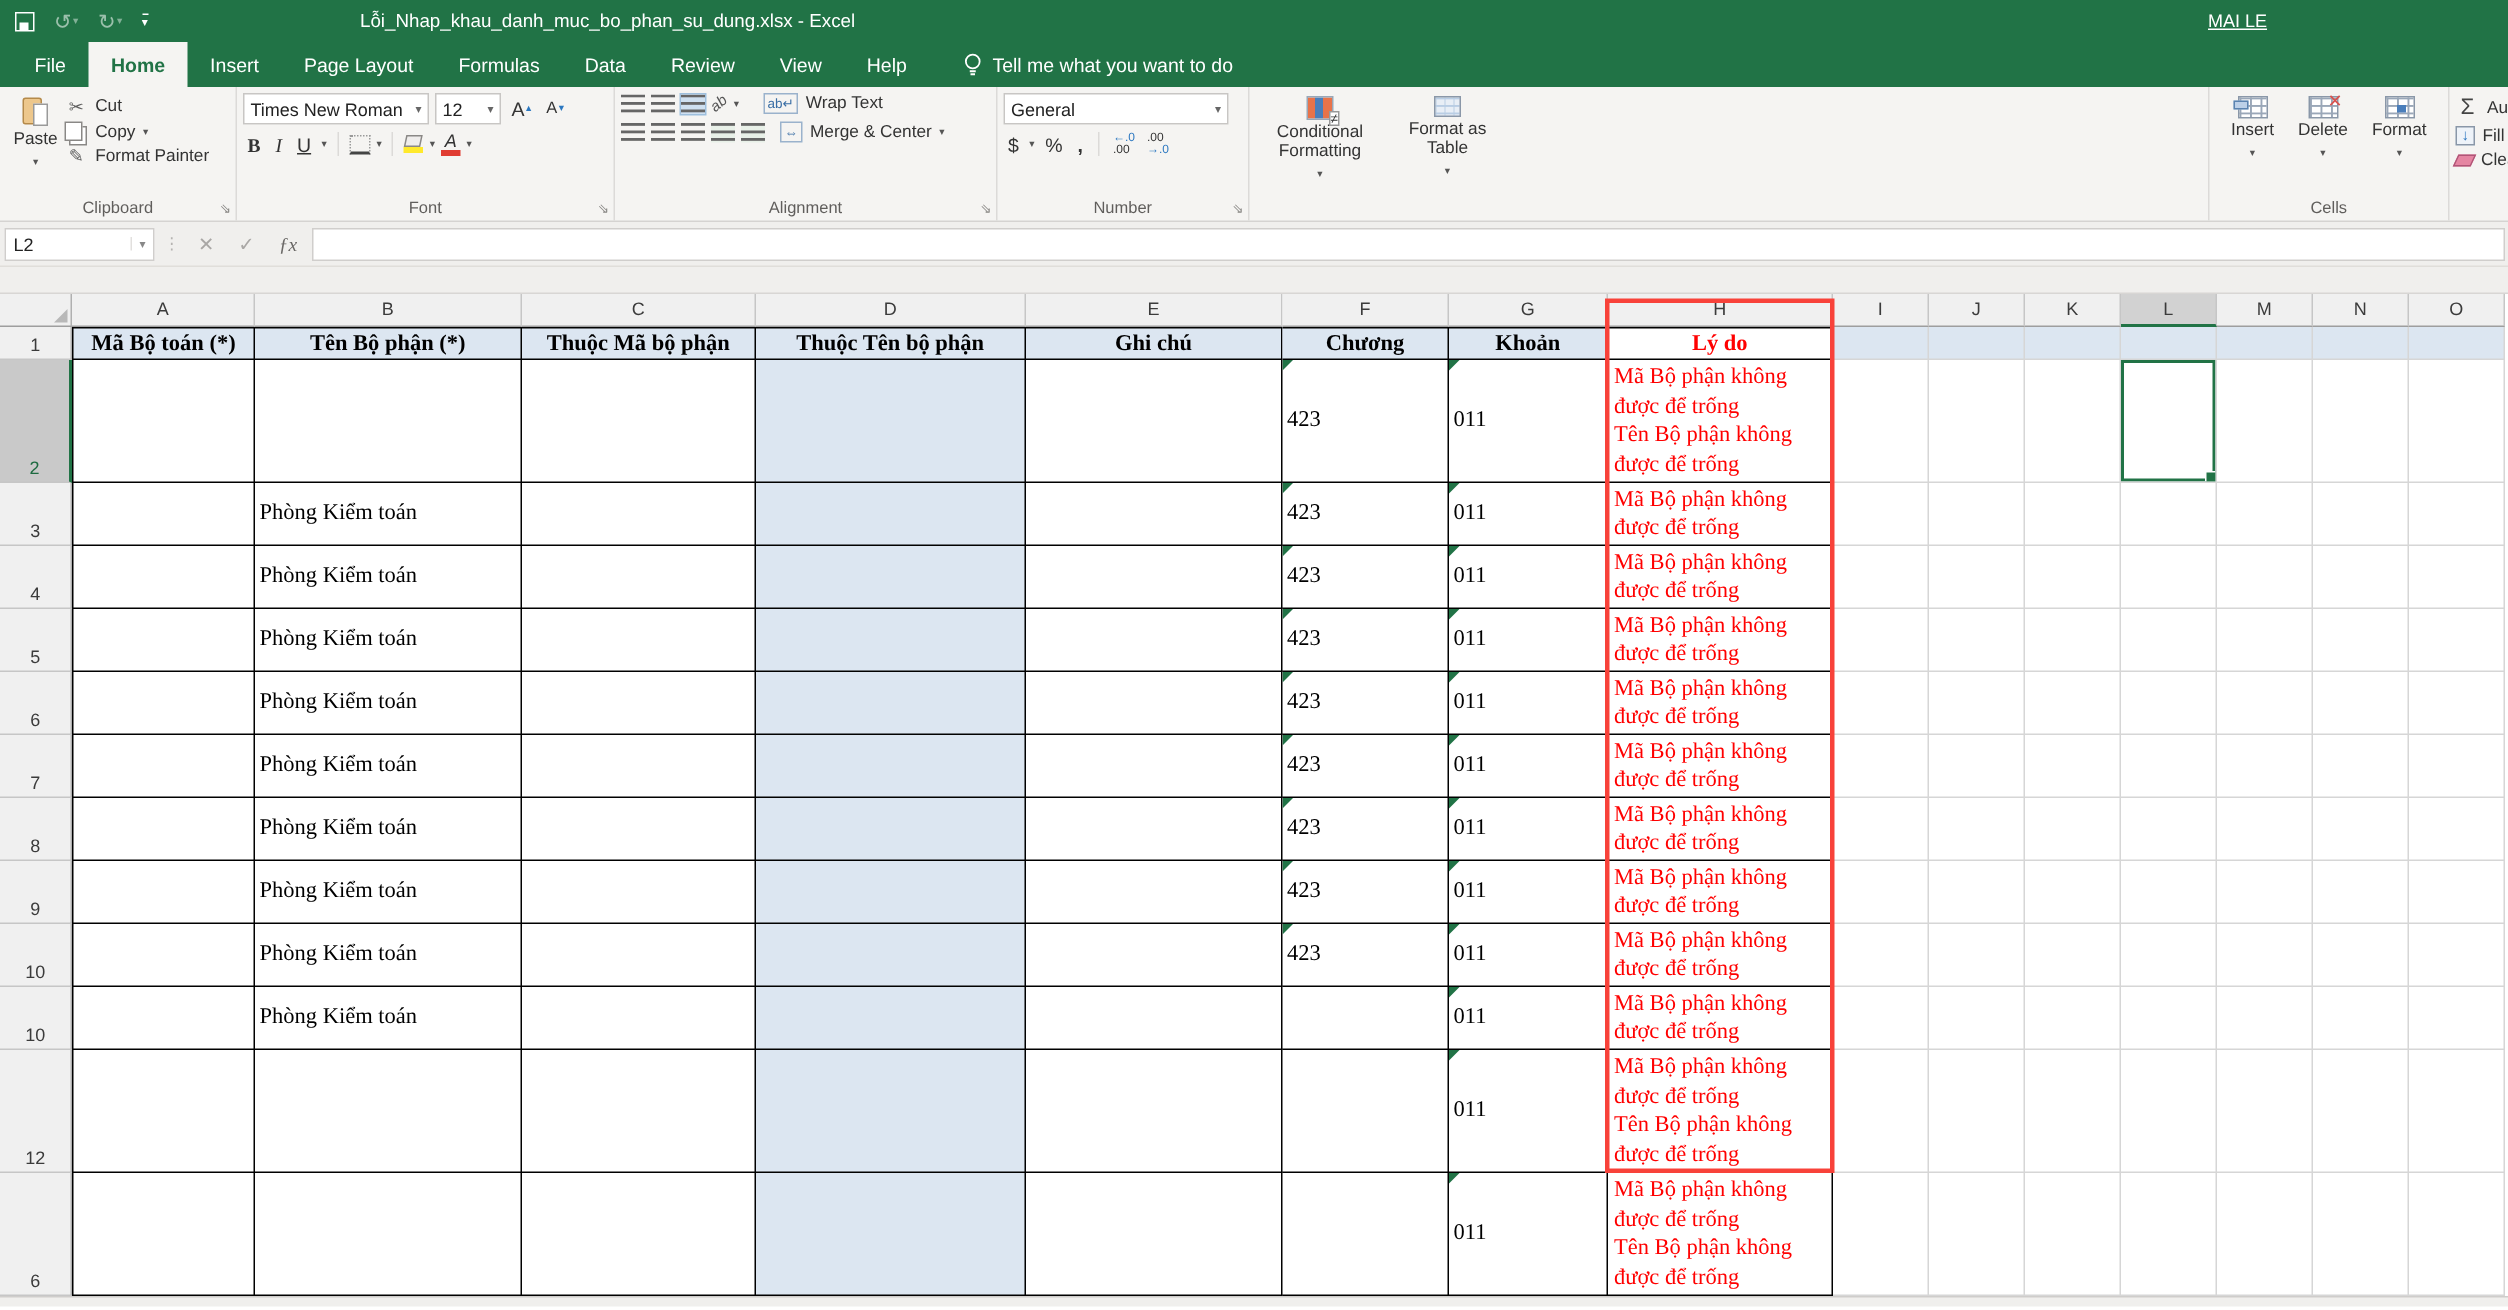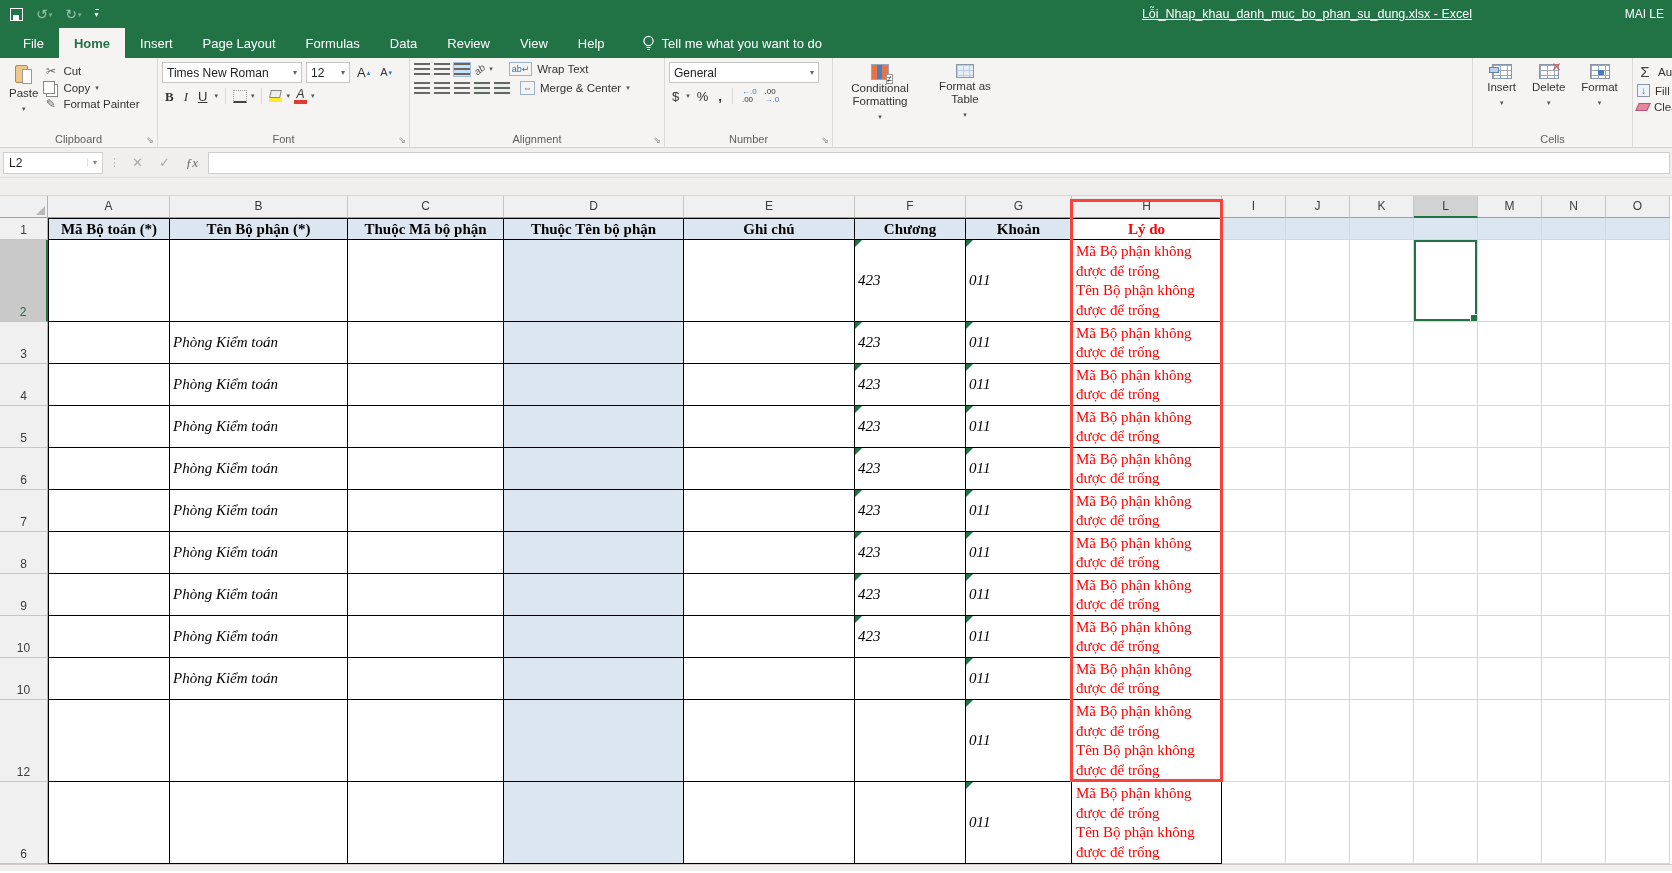--- a/index.html
+++ b/index.html
@@ -8,22 +8,22 @@
 
 
 .title-bar { height:28px; background:#217346; color:#fff; display:flex; align-items:center; }
 .qat { display:flex; align-items:center; gap:13px; padding-left:10px; width:240px; }
 .qat-btn { font-size:14px; line-height:1; cursor:default; display:flex; align-items:center; }
 .qat-btn.dim { opacity:.55; }
 .qat-btn .mini { font-style:normal; font-size:7px; margin-left:1px; opacity:.8; }
 .save-glyph { width:13px; height:13px; border:1.5px solid #fff; position:relative; }
 .save-glyph::after { content:''; position:absolute; left:2px; bottom:0; width:6px; height:5px; background:#fff; }
 .custmark { font-size:8px; border-top:1.5px solid #fff; padding-top:1px; }
-.title { flex:1; text-align:right; font-size:12.5px; white-space:nowrap;text-decoration:underline; }
-.user { width:200px; text-align:right; padding-right:8px; font-size:12px; white-space:nowrap; overflow:hidden; }
+.title { flex:1; text-align:left; font-size:12.5px; white-space:nowrap; }
+.user { width:200px; padding-right:8px; font-size:12px; white-space:nowrap; overflow:hidden;text-decoration:underline; }
 
 
 .tab-bar { height:30px; background:#217346; display:flex; align-items:stretch; padding-left:8px; }
 .tab { color:#fff; font-size:13px; padding:0 15px; display:flex; align-items:center; cursor:default; white-space:nowrap; }
 .tab.active { background:#f5f4f2; color:#217346; font-weight:700; }
 #tab-list { display:flex; }
 .tellme { color:#fff; font-size:13px; display:flex; align-items:center; gap:7px; margin-left:22px; white-space:nowrap; }
 
 
 .ribbon { height:90px; background:#f5f4f2; display:flex; border-bottom:1px solid #d5d3d1; position:relative; }
@@ -110,21 +110,21 @@
 .col-hdr.sel { background:#d2d2d2; border-bottom:2px solid #217346; }
 .row-hdr { width:48px; flex-shrink:0; background:#f0f0f0; border-right:1px solid #b0b0b0; border-bottom:1px solid #c6c6c6; font-family:"Liberation Sans",sans-serif; font-size:12px; color:#3b3b3b; display:flex; align-items:flex-end; justify-content:center; padding-bottom:2px; }
 .row-hdr.sel { background:#c9c9c9; color:#1e6b41; border-right:2px solid #217346; }
 .cell { flex-shrink:0; height:100%; position:relative; border-right:1px solid #d6d6d6; border-bottom:1px solid #d6d6d6; font-size:15px; color:#000; overflow:hidden; }
 .cell.dark { border-right-color:#000; border-bottom-color:#000; }
 .cell.first { border-left:1px solid #000; }
 .cell.top { border-top:1px solid #000; }
 .cell.hcell { background:#dce6f1; font-weight:700; display:flex; align-items:center; justify-content:center; white-space:nowrap; }
 .cell.hred { background:#fff; color:#ff0000; }
 .cell.fill-blue { background:#dce6f1; }
-.cell.val { display:flex; align-items:center; padding-left:3px;font-style:italic; }
+.cell.val { display:flex; align-items:center; padding-left:3px; }
 .cell.red-text { color:#ff0000; line-height:19.5px; padding:1px 2px 0 4px; white-space:pre-line; display:flex; align-items:center; }
 .cell.tri::before { content:''; position:absolute; left:0; top:0; border-top:7px solid #217346; border-right:7px solid transparent; z-index:2; }
 .cell.sel-cell { box-shadow:inset 0 0 0 2px #217346; z-index:3; }
 .cell.sel-cell::after { content:''; position:absolute; right:-1px; bottom:-1px; width:6px; height:6px; background:#217346; border:1px solid #fff; }
 .red-box { position:absolute; border:3px solid #f8423a; pointer-events:none; z-index:4; }
 .bottom-strip { height:7px; background:#f0efed; border-top:1px solid #cfcdcb; }
 </style>
 </head>
 <body>
 
@@ -192,21 +192,21 @@
           </div>
       </div>
     </div>
     <div class="g-label" data-name="clipboard-group-label">Clipboard</div>
     <span class="dlg" data-name="clipboard-dialog-launcher-icon">⇘</span>
   </div>
 
   <div class="group" style="width:252px" data-name="font-group">
     <div class="g-body col">
       <div class="row1">
-        <div class="combo" style="width:140px" data-name="font-family-select">
+        <div class="combo" style="width:124px" data-name="font-family-select">
             <span data-name="font-family-value">Times New Roman</span>
             <span class="car" data-name="font-family-dropdown-icon">▾</span>
           </div>
         <div class="combo" style="width:44px" data-name="font-size-select">
             <span data-name="font-size-value">12</span>
             <span class="car" data-name="font-size-dropdown-icon">▾</span>
           </div>
         <span class="fbtn" data-name="grow-font-icon">A<i class="sup">▴</i></span>
         <span class="fbtn" data-name="shrink-font-icon" style="font-size:11px">A<i class="sup">▾</i></span>
       </div>

